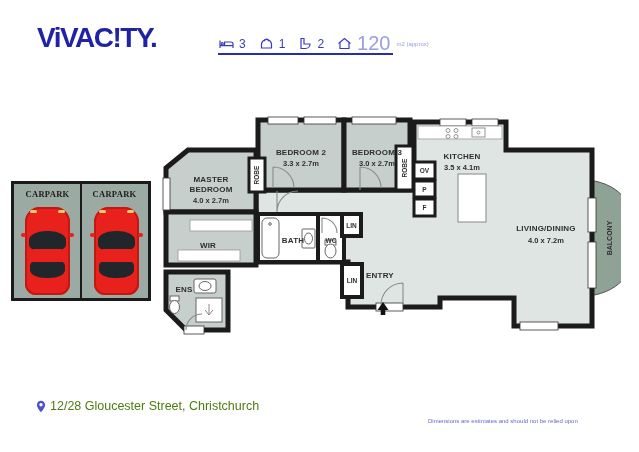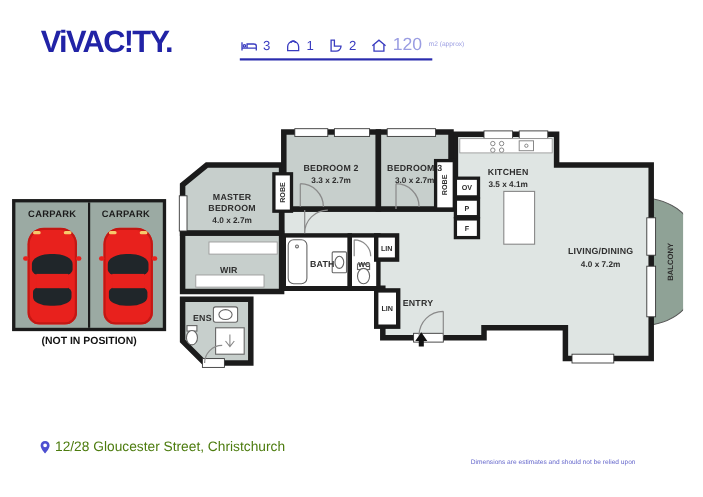--- a/index.html
+++ b/index.html
@@ -5,27 +5,27 @@
   html,body{margin:0;padding:0;background:#ffffff;}
   #page{position:relative;width:621px;height:452px;background:#ffffff;overflow:hidden;
         font-family:"Liberation Sans",sans-serif;}
 
   
   .logo{position:absolute;left:37px;top:22px;font-size:28px;font-weight:bold;
         letter-spacing:-1.5px;color:#2123a6;}
   .stats{position:absolute;left:219px;top:32px;display:flex;align-items:center;gap:13px;}
   .stat{display:flex;align-items:center;gap:5px;color:#3a3cc0;font-size:12px;}
   .stat svg{display:block;}
-  .area-val{font-size:16px;color:#9a9de2;font-weight:normal;letter-spacing:0;}
+  .area-val{font-size:20px;color:#9a9de2;font-weight:normal;letter-spacing:0;}
   .area-unit{font-size:6px;color:#9a9de2;margin-left:1px;}
   .stats-underline{position:absolute;left:218px;top:53px;width:175px;height:2px;background:#2a2cae;}
 
   
   .carpark-box{position:absolute;left:11px;top:181px;width:140px;height:120px;
-               background:#9baaa3;border:3px solid #1b1b1b;box-sizing:border-box;}
+               background:#9baaa3;border:3px solid #1b1b1b;box-sizing:border-box;font-family:Liberation Serif, serif;}
   .carpark-divider{position:absolute;left:50%;top:0;width:2px;height:100%;background:#1b1b1b;margin-left:-1px;}
   .carpark-label{position:absolute;top:5px;width:50%;text-align:center;
                  font-size:8.5px;font-weight:bold;color:#1b1b1b;letter-spacing:0.3px;}
   .cp1{left:0;} .cp2{left:50%;}
   .car{position:absolute;top:23px;width:45px;height:88px;background:#e8211d;
        border-radius:15px 15px 11px 11px;box-shadow:inset 0 0 0 2px #c21814;}
   .car1{left:11px;} .car2{left:80px;}
   .car .windshield{position:absolute;left:4px;right:4px;top:24px;height:20px;
                    background:#20262a;border-radius:45% 45% 30% 30%;}
   .car .roofband{position:absolute;left:8px;right:8px;top:42px;height:13px;background:#e8211d;}
@@ -229,21 +229,20 @@
     <div class="car car2">
       <div class="hl-l"></div>
         <div class="hl-r"></div>
       <div class="mirror-l"></div>
         <div class="mirror-r"></div>
       <div class="windshield"></div>
         <div class="rearglass"></div>
         <div class="roofband"></div>
     </div>
   </div>
-  <div class="carpark-note">(NOT IN POSITION)</div>
 
   <div class="address">
     <svg width="10" height="13" viewBox="0 0 10 13">
       <path d="M5,0.8 C2.6,0.8 0.9,2.6 0.9,4.9 C0.9,7.8 5,12.2 5,12.2 C5,12.2 9.1,7.8 9.1,4.9 C9.1,2.6 7.4,0.8 5,0.8 Z M5,6.5 A1.7,1.7 0 1 1 5,3.1 A1.7,1.7 0 0 1 5,6.5 Z" fill="#4d4fd0"></path>
     </svg>
     <span>12/28 Gloucester Street, Christchurch</span>
   </div>
   <div class="disclaimer">Dimensions are estimates and should not be relied upon</div>
 
 </div>

